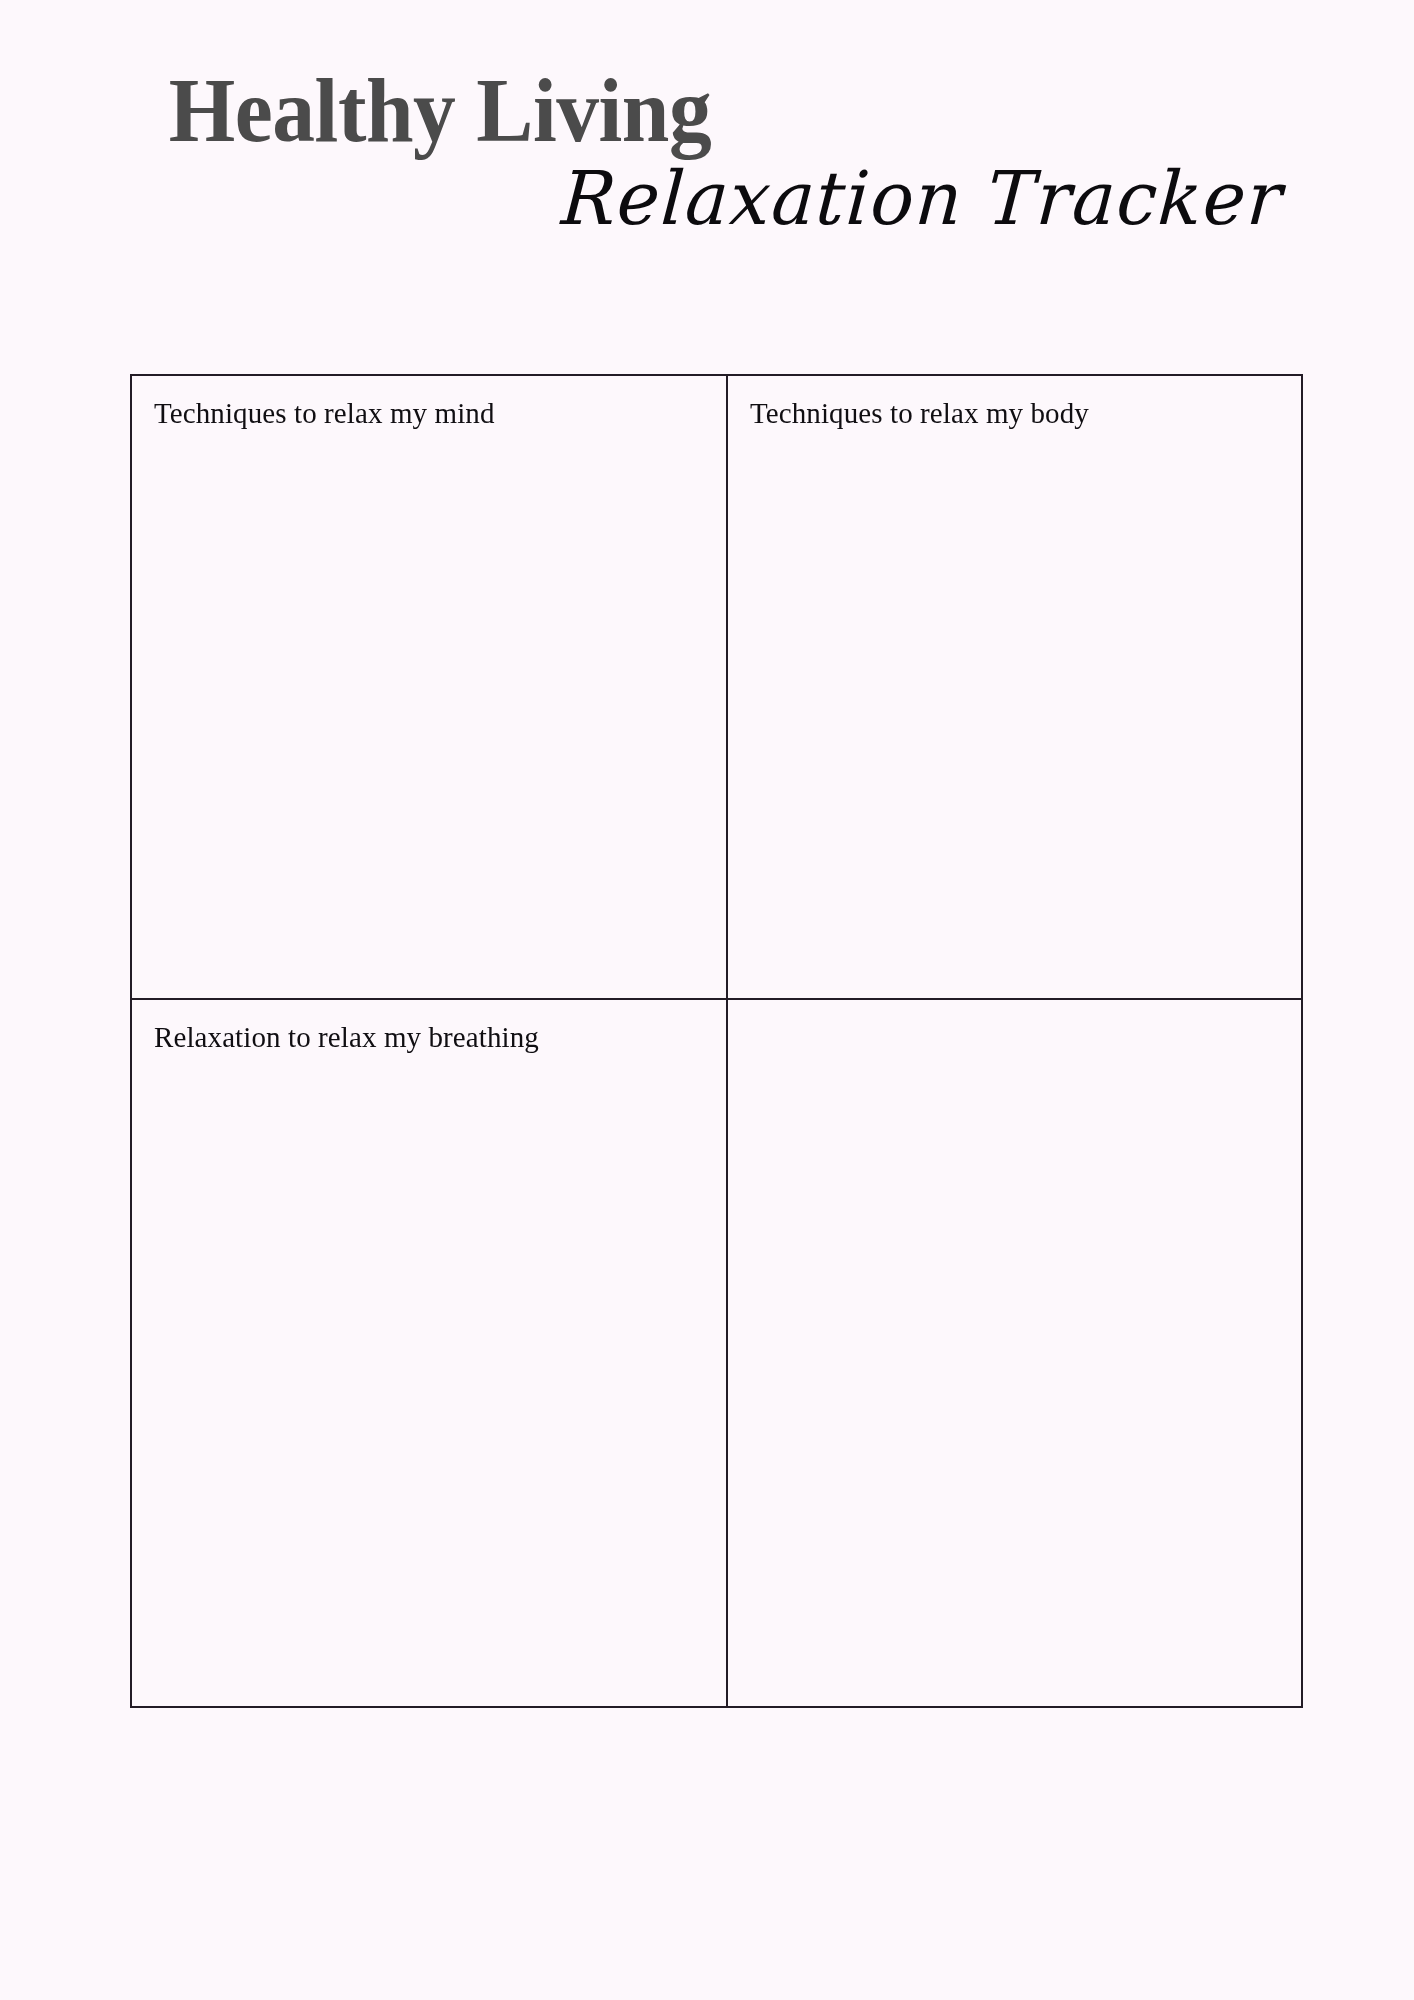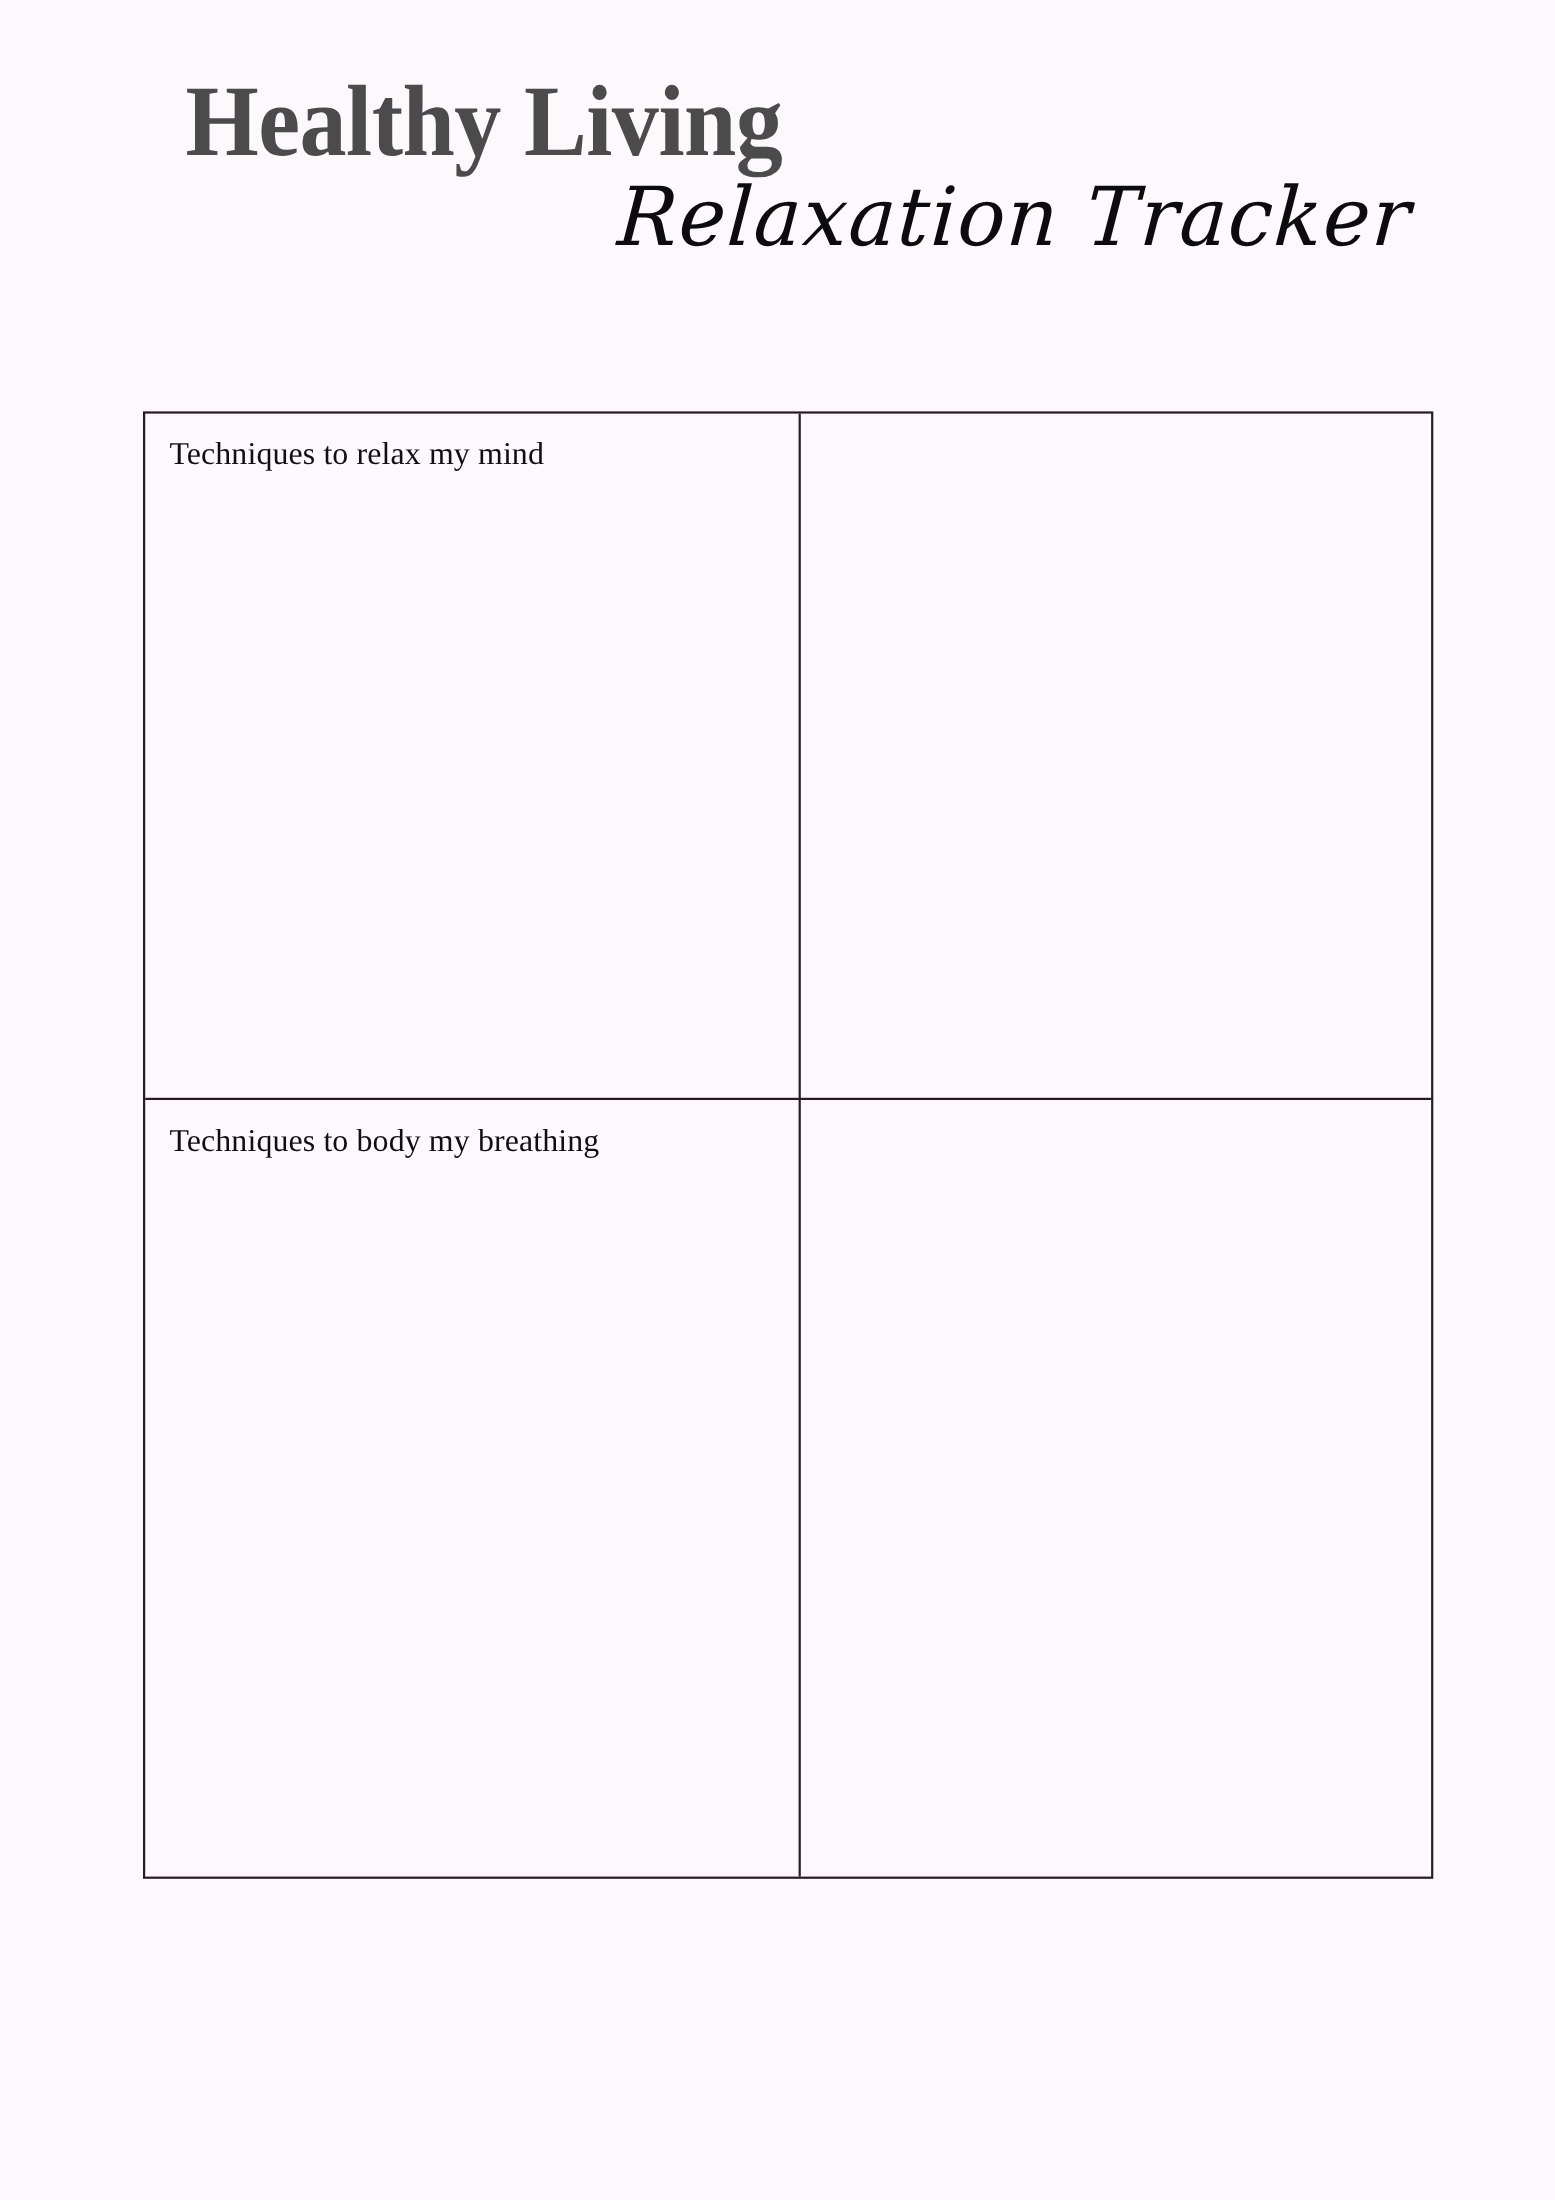--- a/index.html
+++ b/index.html
@@ -123,25 +123,26 @@
   </div>
 
   <div class="grid">
 
     <div class="cell cell--br cell--bb">
       <div class="cell-label">Techniques to relax my mind</div>
       <div class="cell-writing-area"></div>
     </div>
 
     <div class="cell cell--bb">
+      <div class="cell-label">Techniques to relax my body</div>
       <div class="cell-writing-area"></div>
     </div>
 
     <div class="cell cell--br">
-      <div class="cell-label">Techniques to body my breathing</div>
+      <div class="cell-label">Relaxation to relax my breathing</div>
       <div class="cell-writing-area"></div>
     </div>
 
     <div class="cell">
       <div class="cell-writing-area"></div>
     </div>
 
   </div>
 </div>
 

